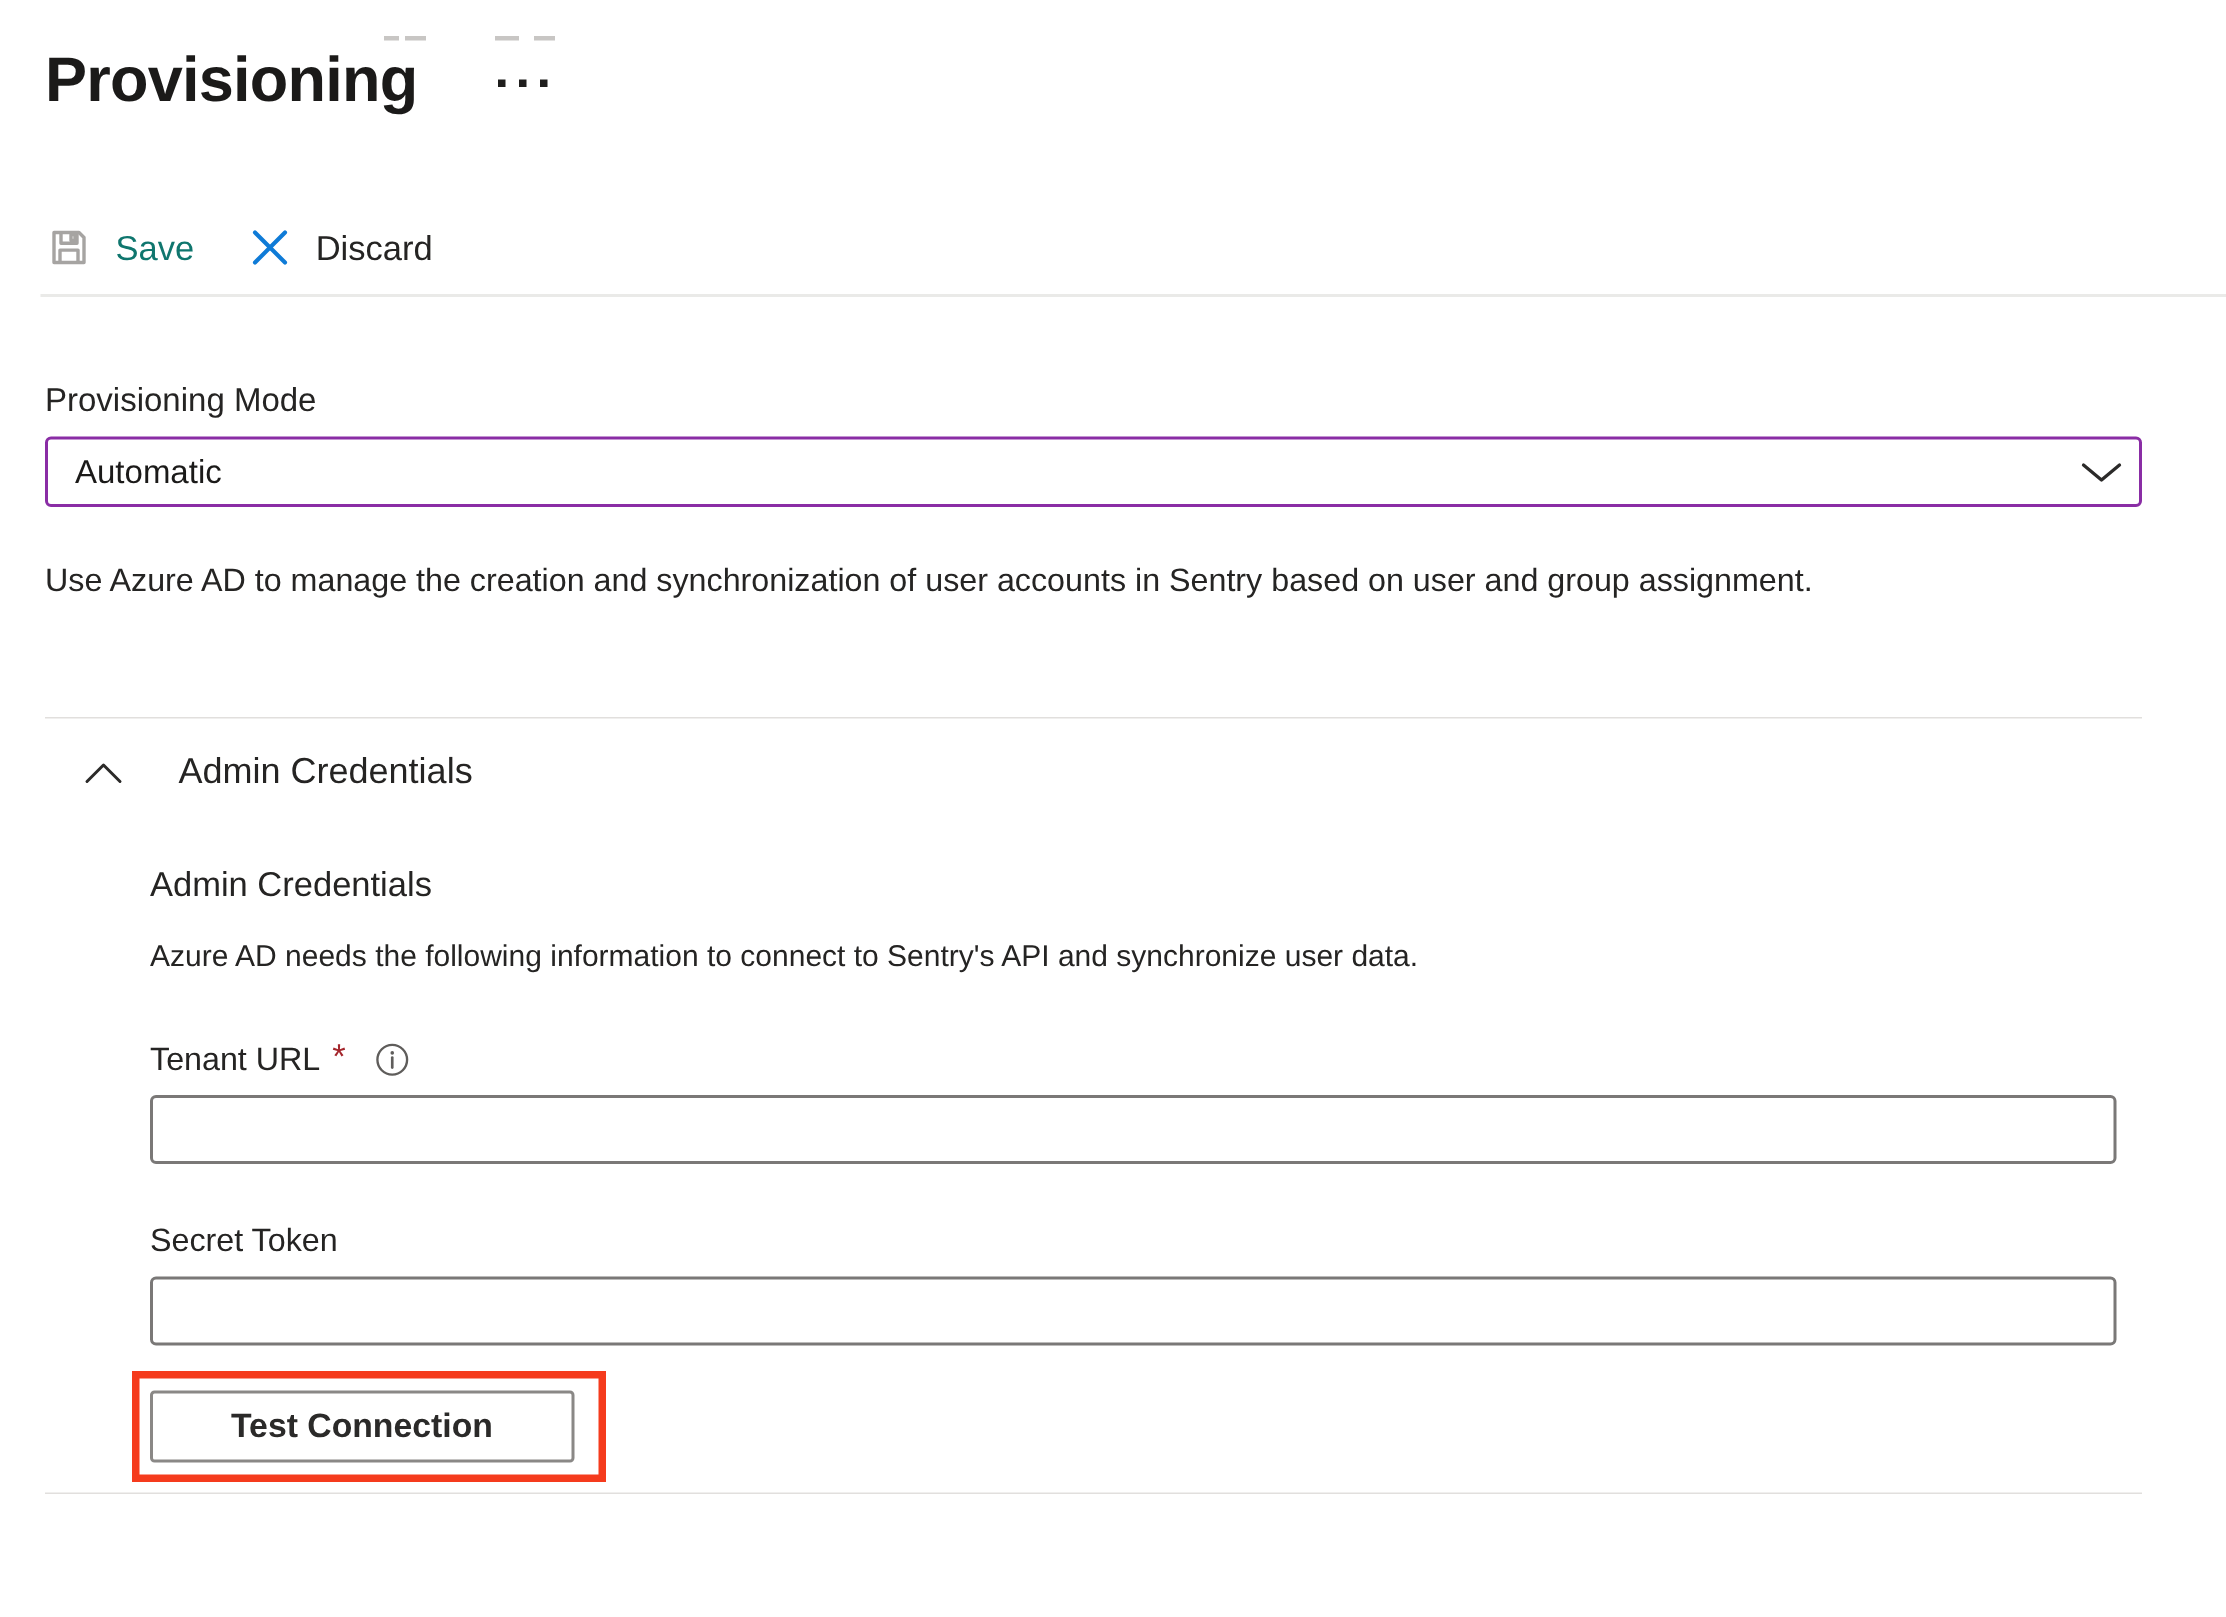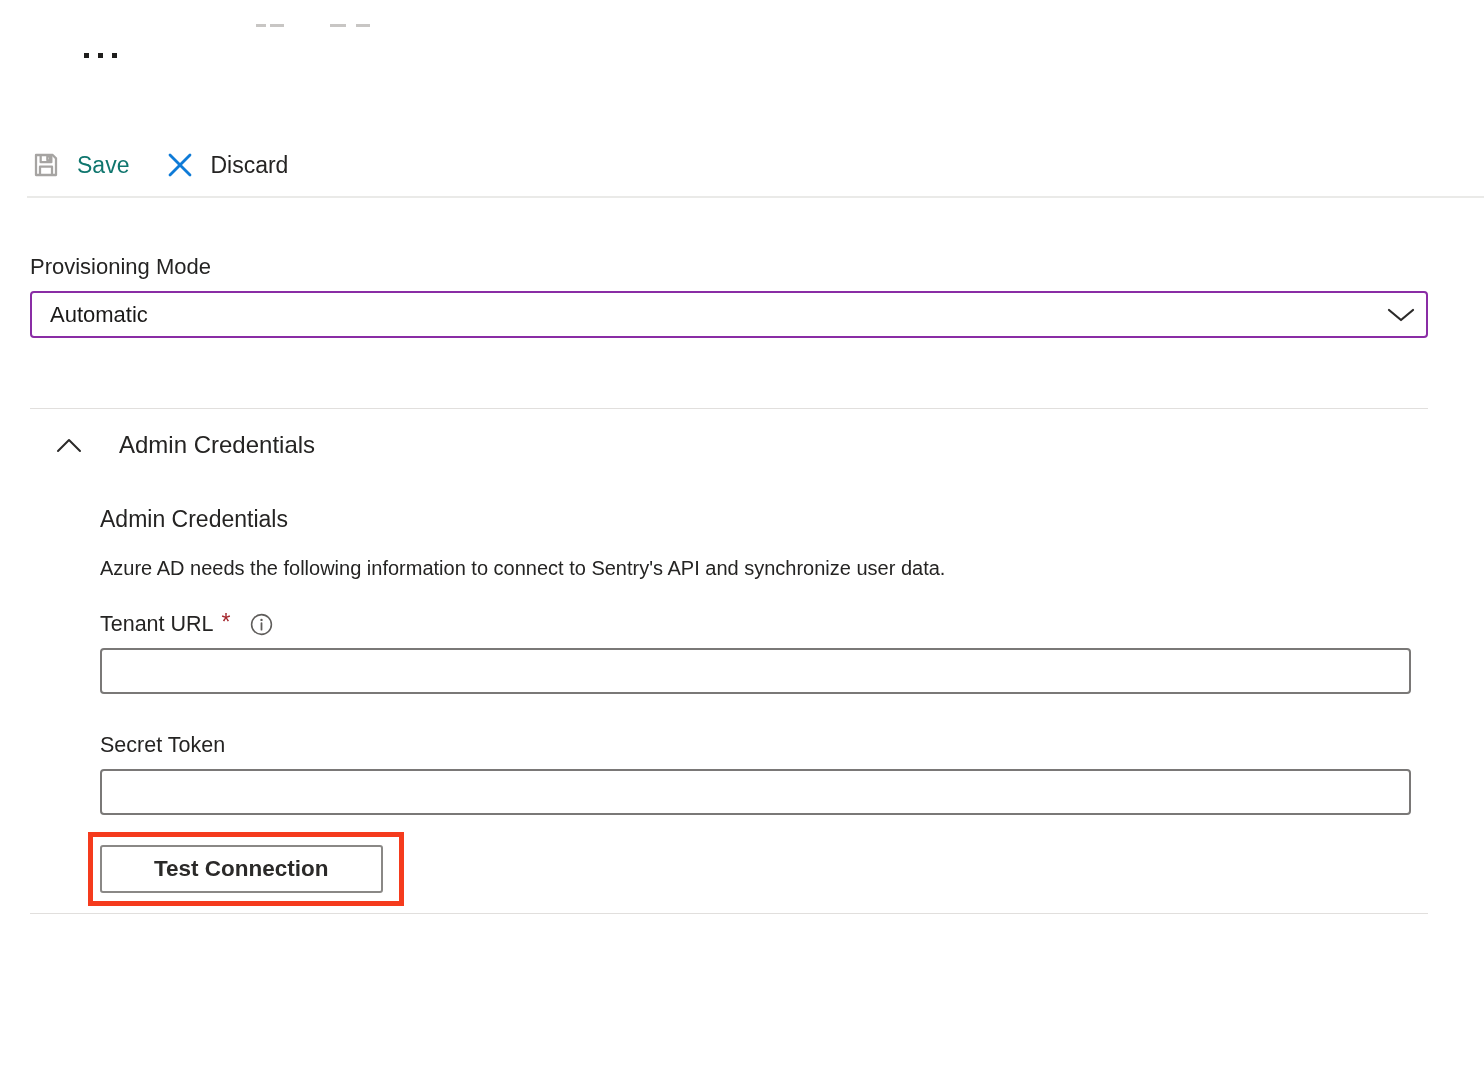--- a/index.html
+++ b/index.html
@@ -62,21 +62,21 @@
   .section-header {
     display: flex; align-items: center; margin-top: 20px; height: 32px; cursor: pointer;
   }
   .section-header .chev { margin-left: 25px; display: flex; align-items: center; }
   .section-header .sec-title { margin-left: 36px; font-size: 24px; color: #252423; }
 
   .section-body { margin-left: 70px; }
   .sub-heading { margin-top: 44px; font-size: 23px; color: #252423; line-height: 28px; }
   .sub-desc { margin-top: 21px; font-size: 20px; color: #252423; line-height: 28px; }
 
-  .field-label-row { display: flex; align-items: center; margin-top: 28px; height: 28px; }
+  .field-label-row { display: flex; align-items: center; margin-top: 40px; height: 28px; }
   .field-label { font-size: 21.5px; color: #252423; }
   .req-star { color: #a4262c; font-size: 23px; margin-left: 8px; margin-top: -4px; }
   .info-icon { margin-left: 18px; display: flex; align-items: center; cursor: pointer; }
 
   .field-input {
     display: block; margin-top: 10px; width: calc(100% - 17px); height: 46px;
     border: 2px solid #7a7877; border-radius: 4px; background: #fff;
     font-size: 21px; padding: 0 14px; color: #252423; outline: none;
     font-family: "Liberation Sans", "DejaVu Sans", sans-serif;
   }
@@ -102,20 +102,21 @@
 <body>
 
 <div class="page">
 
   <div class="top-remnant r1"></div>
   <div class="top-remnant r2"></div>
   <div class="top-remnant r3"></div>
   <div class="top-remnant r4"></div>
 
   <div class="title-row">
+    <h1 class="page-title">Provisioning</h1>
     <div class="more-btn">
       <span class="dot"></span>
       <span class="dot"></span>
       <span class="dot"></span>
     </div>
   </div>
 
   <div class="toolbar">
     <div class="tb-btn disabled">
       <span>
@@ -144,20 +145,21 @@
   <div class="mode-label">Provisioning Mode</div>
   <div class="mode-dropdown">
     <span class="value">Automatic</span>
     <span>
       <svg width="30" height="18" viewBox="0 0 30 18" fill="none" stroke="#2b2a29" stroke-width="2.2" stroke-linecap="round" stroke-linejoin="round">
         <polyline points="3,4 15,14 27,4"></polyline>
       </svg>
     </span>
   </div>
 
+  <p class="intro-para">Use Azure AD to manage the creation and synchronization of user accounts in Sentry based on user and group assignment.</p>
 
   <hr class="divider divider2 divider-mid">
 
   <div class="section-header">
     <span class="chev">
       <svg width="28" height="17" viewBox="0 0 28 17" fill="none" stroke="#2b2a29" stroke-width="2" stroke-linecap="round" stroke-linejoin="round">
         <polyline points="3,14 14,3 25,14"></polyline>
       </svg>
     </span>
     <span class="sec-title">Admin Credentials</span>

